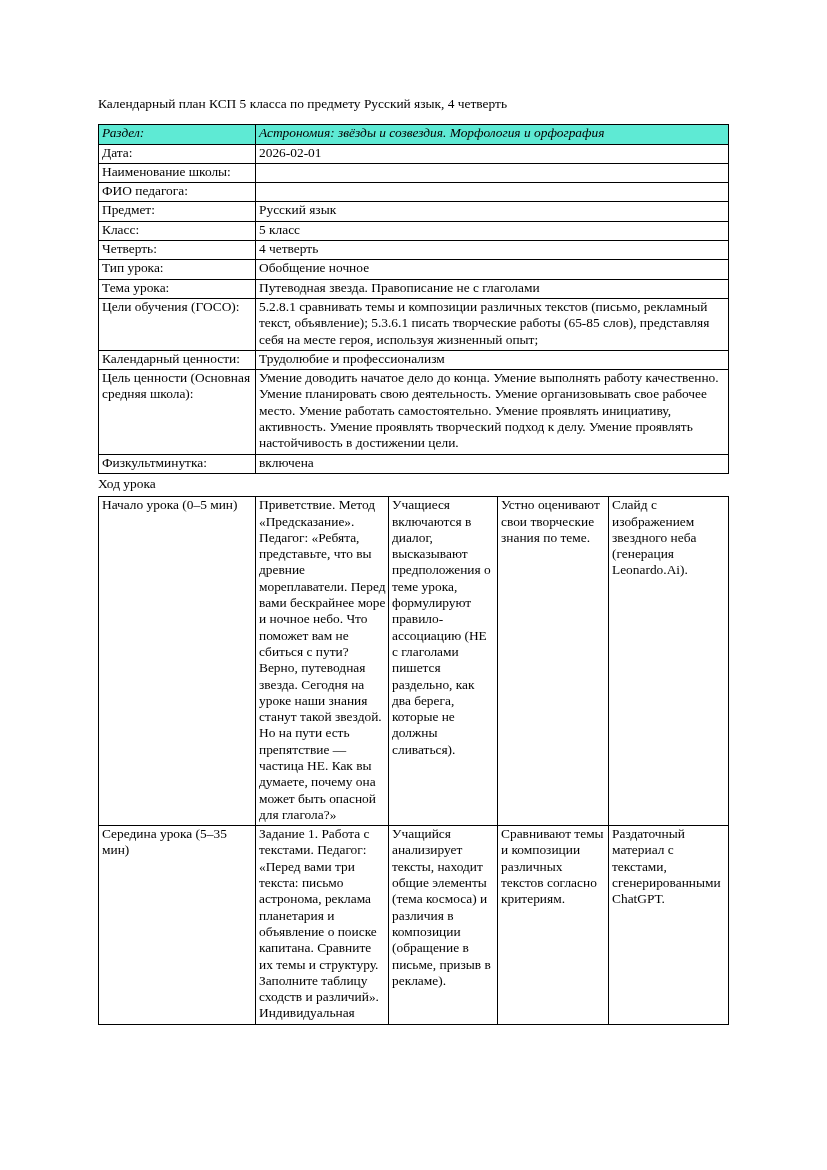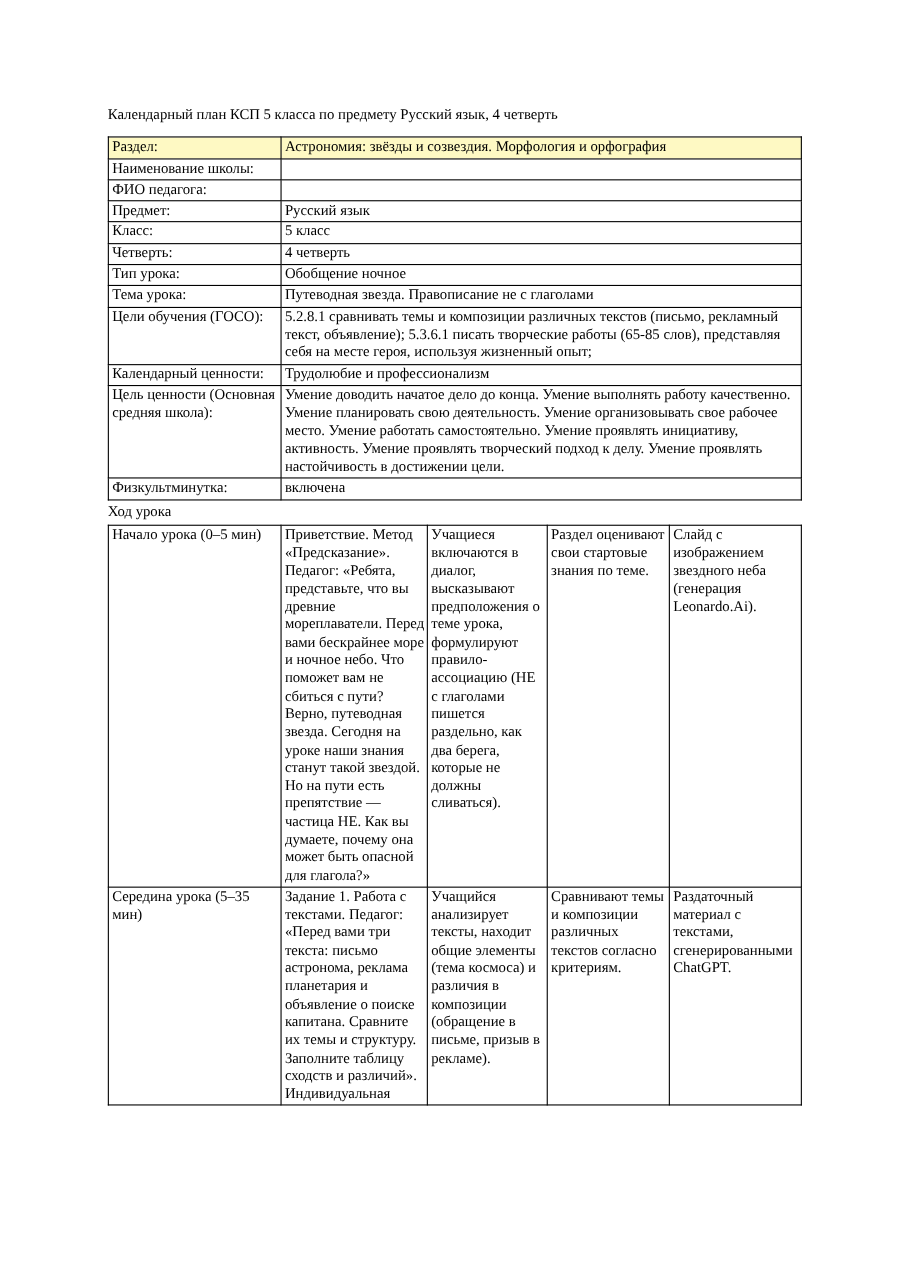--- a/index.html
+++ b/index.html
@@ -37,21 +37,22 @@
     border: 1px solid #000000;
     vertical-align: top;
     padding: 0 2px 2px 3px;
     font-size: 13.4px;
     font-weight: normal;
     line-height: 16.3px;
     text-align: left;
     word-wrap: break-word;
   }
   .shaded {
-    background: #fef9c3;
+    background: #5eead4;
+    font-style: italic;
   }
   .info-table col.c-label  { width: 157px; }
   .info-table col.c-value  { width: 473px; }
   .lesson-table col.c1 { width: 157px; }
   .lesson-table col.c2 { width: 133px; }
   .lesson-table col.c3 { width: 109px; }
   .lesson-table col.c4 { width: 111px; }
   .lesson-table col.c5 { width: 120px; }
   .section-heading {
     margin: 2px 0 4px 0;
@@ -69,20 +70,24 @@
 
   <table class="info-table">
     <colgroup>
         <col class="c-label">
         <col class="c-value">
       </colgroup>
     <tbody>
       <tr>
         <td class="shaded">Раздел:</td>
         <td class="shaded">Астрономия: звёзды и созвездия. Морфология и орфография</td>
+      </tr>
+      <tr>
+        <td>Дата:</td>
+        <td>2026-02-01</td>
       </tr>
       <tr>
         <td>Наименование школы:</td>
         <td></td>
       </tr>
       <tr>
         <td>ФИО педагога:</td>
         <td></td>
       </tr>
       <tr>
@@ -132,21 +137,21 @@
         <col class="c2">
         <col class="c3">
         <col class="c4">
         <col class="c5">
       </colgroup>
     <tbody>
       <tr>
         <td>Начало урока (0–5 мин)</td>
         <td>Приветствие. Метод «Предсказание». Педагог: «Ребята, представьте, что вы древние мореплаватели. Перед вами бескрайнее море и ночное небо. Что поможет вам не сбиться с пути? Верно, путеводная звезда. Сегодня на уроке наши знания станут такой звездой. Но на пути есть препятствие — частица НЕ. Как вы думаете, почему она может быть опасной для глагола?»</td>
         <td>Учащиеся включаются в диалог, высказывают предположения о теме урока, формулируют правило-ассоциацию (НЕ с глаголами пишется раздельно, как два берега, которые не должны сливаться).</td>
-        <td>Раздел оценивают свои стартовые знания по теме.</td>
+        <td>Устно оценивают свои творческие знания по теме.</td>
         <td>Слайд с изображением звездного неба (генерация Leonardo.Ai).</td>
       </tr>
       <tr>
         <td>Середина урока (5–35 мин)</td>
         <td>Задание 1. Работа с текстами. Педагог: «Перед вами три текста: письмо астронома, реклама планетария и объявление о поиске капитана. Сравните их темы и структуру. Заполните таблицу сходств и различий». Индивидуальная</td>
         <td>Учащийся анализирует тексты, находит общие элементы (тема космоса) и различия в композиции (обращение в письме, призыв в рекламе).</td>
         <td>Сравнивают темы и композиции различных текстов согласно критериям.</td>
         <td>Раздаточный материал с текстами, сгенерированными ChatGPT.</td>
       </tr>
     </tbody>

